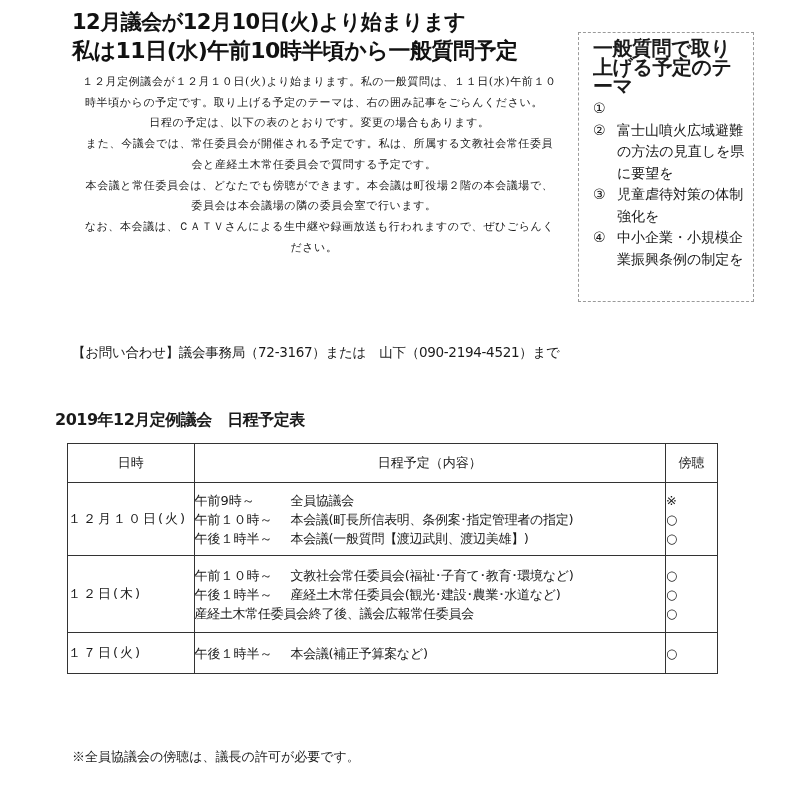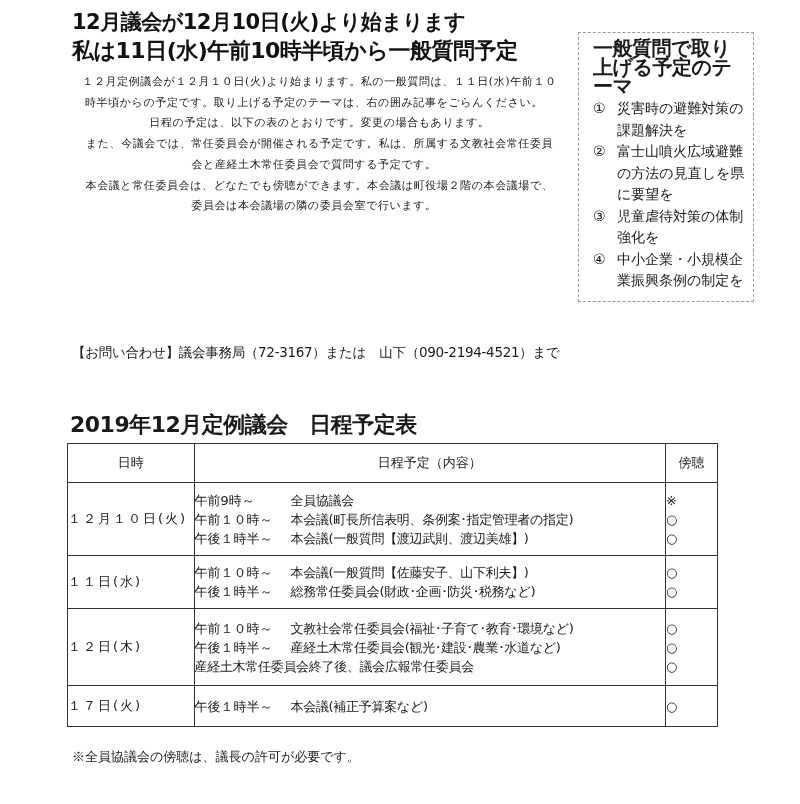--- a/index.html
+++ b/index.html
@@ -26,22 +26,22 @@
   }
   .theme-title { font-weight:bold; font-size:20px; line-height:19px; margin-bottom:2px; letter-spacing:-0.5px; }
   .theme-item { display:flex; font-size:14px; line-height:21.5px; }
   .theme-num { width:24px; flex:none; }
   .theme-text { flex:1; }
   .contact {
     position:absolute; left:72px; top:344px; font-family:"DejaVu Sans", sans-serif;
     font-size:13.5px; white-space:nowrap; letter-spacing:-0.3px;
   }
   .table-title {
-    position:absolute; left:70px; top:410px; font-family:"DejaVu Sans", sans-serif;
-    font-weight:bold; font-size:22px; white-space:nowrap; letter-spacing:-0.5px;
+    position:absolute; left:55px; top:410px; font-family:"DejaVu Sans", sans-serif;
+    font-weight:bold; font-size:16px; white-space:nowrap; letter-spacing:-0.5px;
   }
   table.schedule {
     position:absolute; left:67px; top:443px; width:651px; border-collapse:collapse;
     font-family:"DejaVu Sans", sans-serif; font-size:13px;
   }
   table.schedule td, table.schedule th {
     border:1.5px solid #333; padding:0; vertical-align:middle;
   }
   table.schedule th { font-weight:normal; height:38px; text-align:center; }
   .col-date { width:143px; }
@@ -62,27 +62,27 @@
 <body>
 
 <div id="h1" class="headline">12月議会が12月10日(火)より始まります</div>
 <div id="h2" class="headline">私は11日(水)午前10時半頃から一般質問予定</div>
 
 <div class="body-text">
   <p>１２月定例議会が１２月１０日(火)より始まります。私の一般質問は、１１日(水)午前１０時半頃からの予定です。取り上げる予定のテーマは、右の囲み記事をごらんください。</p>
   <p>日程の予定は、以下の表のとおりです。変更の場合もあります。</p>
   <p>また、今議会では、常任委員会が開催される予定です。私は、所属する文教社会常任委員会と産経土木常任委員会で質問する予定です。</p>
   <p>本会議と常任委員会は、どなたでも傍聴ができます。本会議は町役場２階の本会議場で、委員会は本会議場の隣の委員会室で行います。</p>
+  <p>なお、本会議は、ＣＡＴＶさんによる生中継や録画放送も行われますので、ぜひごらんください。</p>
 </div>
 
 <div class="theme-box">
   <div class="theme-title">一般質問で取り上げる予定のテーマ</div>
   <div class="theme-item">
     <span class="theme-num">①</span>
-    <span class="theme-text">災害時の避難対策の課題解決を</span>
   </div>
   <div class="theme-item">
     <span class="theme-num">②</span>
     <span class="theme-text">富士山噴火広域避難の方法の見直しを県に要望を</span>
   </div>
   <div class="theme-item">
     <span class="theme-num">③</span>
     <span class="theme-text">児童虐待対策の体制強化を</span>
   </div>
   <div class="theme-item">
@@ -121,37 +121,20 @@
             <span class="desc">本会議(一般質問【渡辺武則、渡辺美雄】)</span>
           </div>
       </td>
       <td class="attend-cell">
         <div class="mark">※</div>
         <div class="mark">○</div>
         <div class="mark">○</div>
       </td>
     </tr>
 
-    <tr style="height:53px;">
-      <td class="date-cell">１１日(水)</td>
-      <td class="content-cell">
-        <div class="line">
-            <span class="time">午前１０時～</span>
-            <span class="desc">本会議(一般質問【佐藤安子、山下利夫】)</span>
-          </div>
-        <div class="line">
-            <span class="time">午後１時半～</span>
-            <span class="desc">総務常任委員会(財政･企画･防災･税務など)</span>
-          </div>
-      </td>
-      <td class="attend-cell">
-        <div class="mark">○</div>
-        <div class="mark">○</div>
-      </td>
-    </tr>
 
     <tr style="height:77px;">
       <td class="date-cell">１２日(木)</td>
       <td class="content-cell">
         <div class="line">
             <span class="time">午前１０時～</span>
             <span class="desc">文教社会常任委員会(福祉･子育て･教育･環境など)</span>
           </div>
         <div class="line">
             <span class="time">午後１時半～</span>

